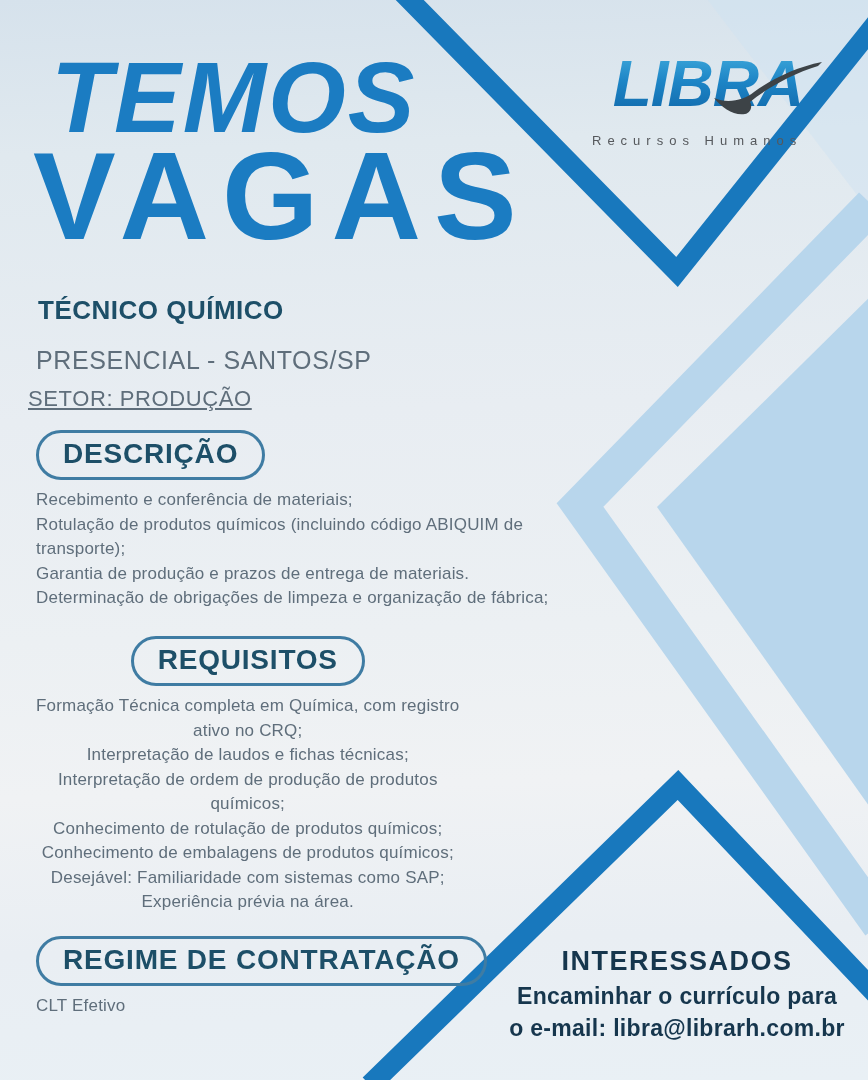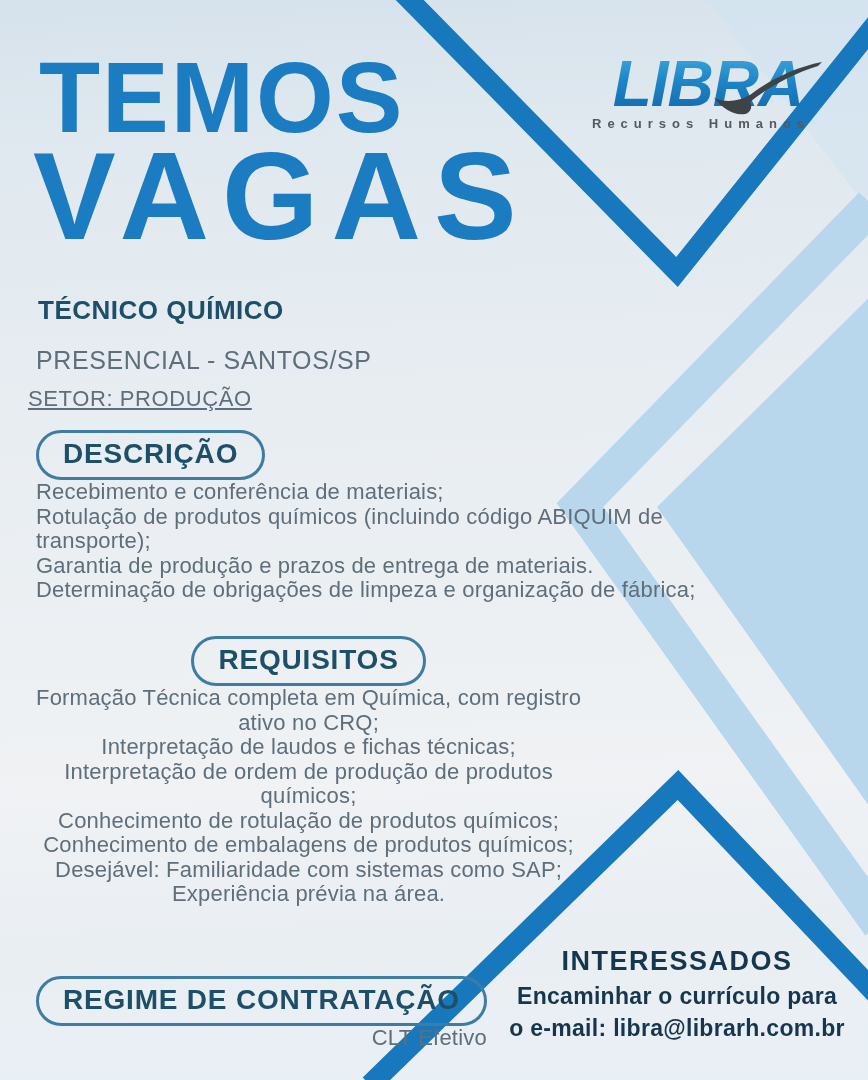--- a/index.html
+++ b/index.html
@@ -7,49 +7,49 @@
     position:relative;
     width:868px;height:1080px;
     overflow:hidden;
     font-family:"Liberation Sans", sans-serif;
     background:linear-gradient(178deg,#d6e2ec 0%,#e0e9ef 14%,#e8edf2 38%,#ecf0f3 58%,#f0f2f4 72%,#e9eef3 86%,#e9f0f5 100%);
   }
   .deco{position:absolute;left:0;top:0;width:868px;height:1080px;}
 
   
   .headline{position:absolute;left:33px;top:54px;color:#1b7cc2;font-weight:bold;}
-  .hl1{font-size:100px;line-height:86px;letter-spacing:2px;margin-left:6px;}
+  .hl1{font-size:100px;line-height:86px;letter-spacing:2px;margin-left:18px;font-style:italic;}
   .hl2{font-size:124px;line-height:112px;letter-spacing:13px;}
 
   
   .logo{position:absolute;left:588px;top:56px;width:240px;}
   .logo-word{
     font-size:64px;line-height:56px;font-weight:bold;font-style:italic;letter-spacing:-1px;
     background:linear-gradient(180deg,#37a0d6 6%,#1d85c6 45%,#1470b2 90%);
     -webkit-background-clip:text;background-clip:text;color:transparent;text-align:center;
   }
   .swoosh{position:absolute;left:124px;top:6px;width:112px;height:60px;}
-  .logo-tagline{margin-top:4px;padding-left:4px;font-size:13px;letter-spacing:6px;color:#55585c;white-space:nowrap;font-weight:bold;}
+  .logo-tagline{margin-top:21px;padding-left:4px;font-size:13px;letter-spacing:6px;color:#55585c;white-space:nowrap;}
 
   
   .job-title{position:absolute;left:38px;top:295px;font-size:26px;font-weight:bold;letter-spacing:0.5px;color:#1d4f68;}
   .job-mode{position:absolute;left:36px;top:346px;font-size:25px;letter-spacing:0.6px;color:#5f6e7b;}
   .job-sector{position:absolute;left:28px;top:386px;font-size:22px;letter-spacing:0.6px;color:#5f6e7b;text-decoration:underline;}
 
   
   .sec{position:absolute;left:36px;}
   .sec-desc{top:430px;}
   .sec-req{top:636px;text-align:center;}
-  .sec-regime{top:976px;text-align:right;}
+  .sec-regime{top:936px;}
   .pill{
     display:inline-block;border:3px solid #3f7ca3;border-radius:26px;
     padding:5px 24px 7px;font-size:28px;font-weight:bold;letter-spacing:0.8px;color:#1d4f68;
     background:transparent;
   }
-  .body{margin-top:0;font-size:22px;line-height:24.5px;letter-spacing:0.2px;color:#5f6e7b;white-space:nowrap;}
+  .body{margin-top:8px;font-size:17px;line-height:24.5px;letter-spacing:0.2px;color:#5f6e7b;white-space:nowrap;}
   .body .bline{white-space:nowrap;}
 
   
   .interested{position:absolute;left:477px;top:946px;width:400px;text-align:center;color:#16364d;}
   .int-title{font-size:27px;font-weight:bold;letter-spacing:1.5px;}
   .int-line{margin-top:9px;font-size:23px;font-weight:bold;line-height:20px;letter-spacing:0.3px;}
   .int-line + .int-line{margin-top:12px;}
 </style>
 </head>
 <body>

